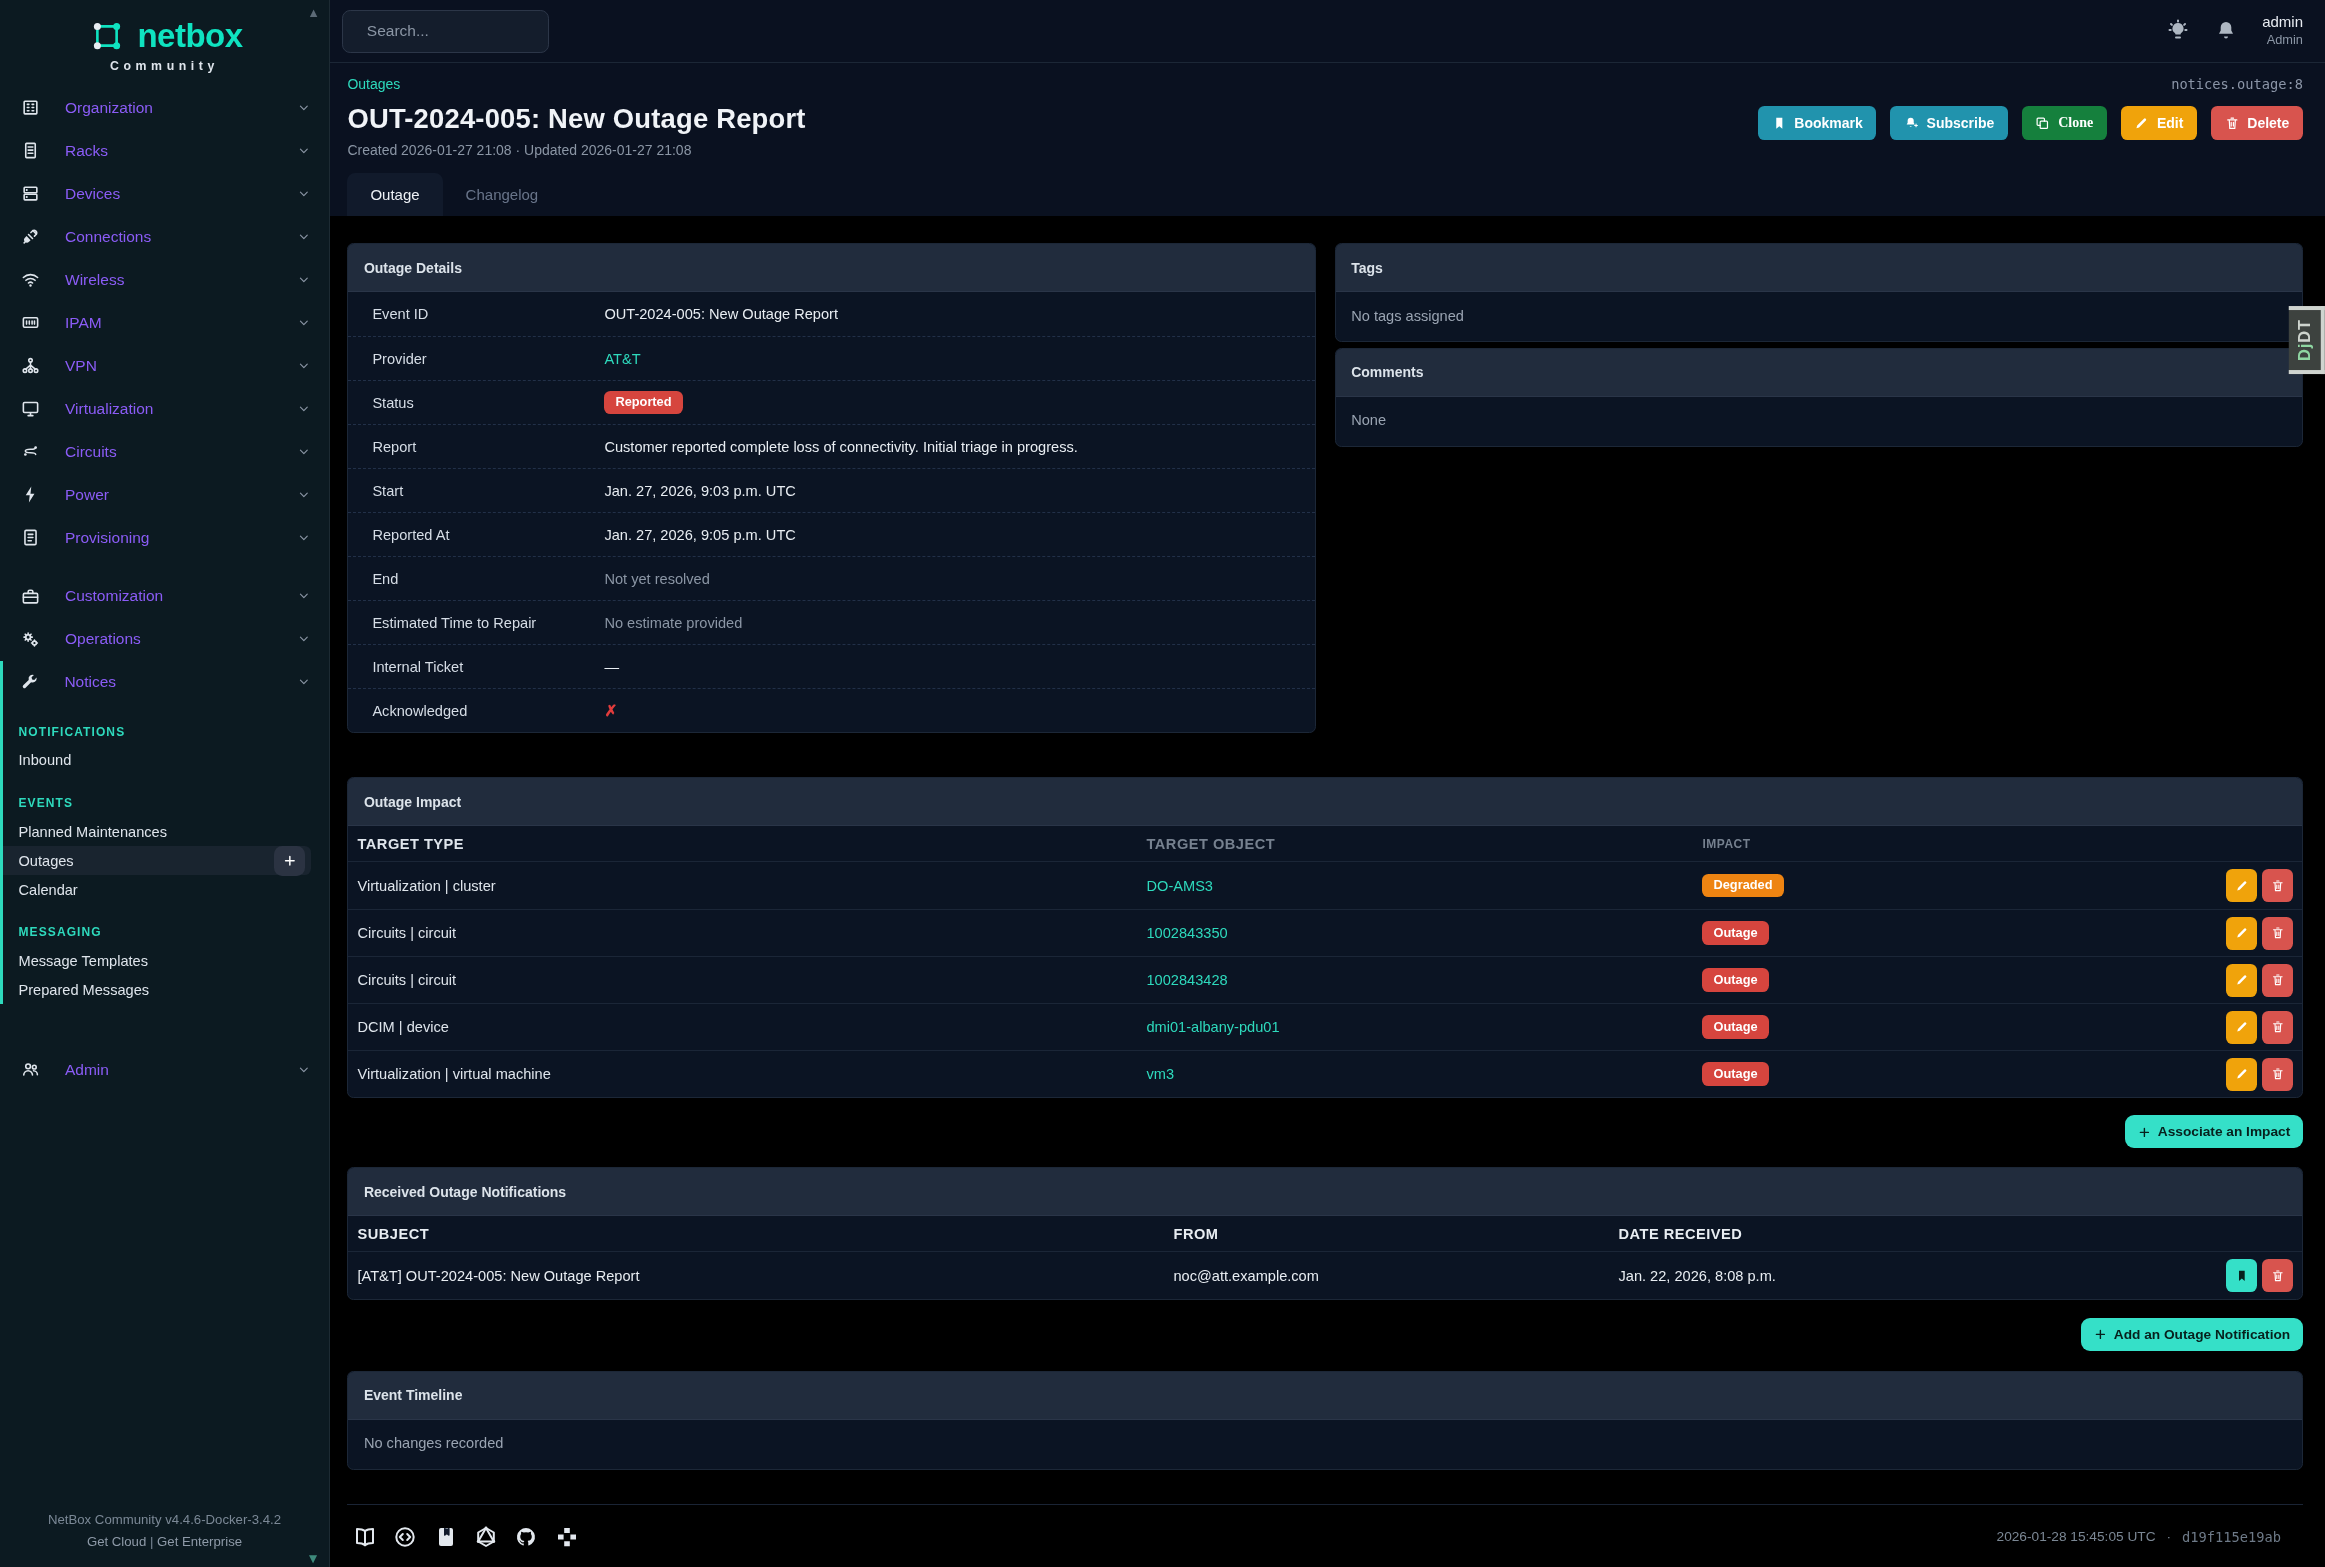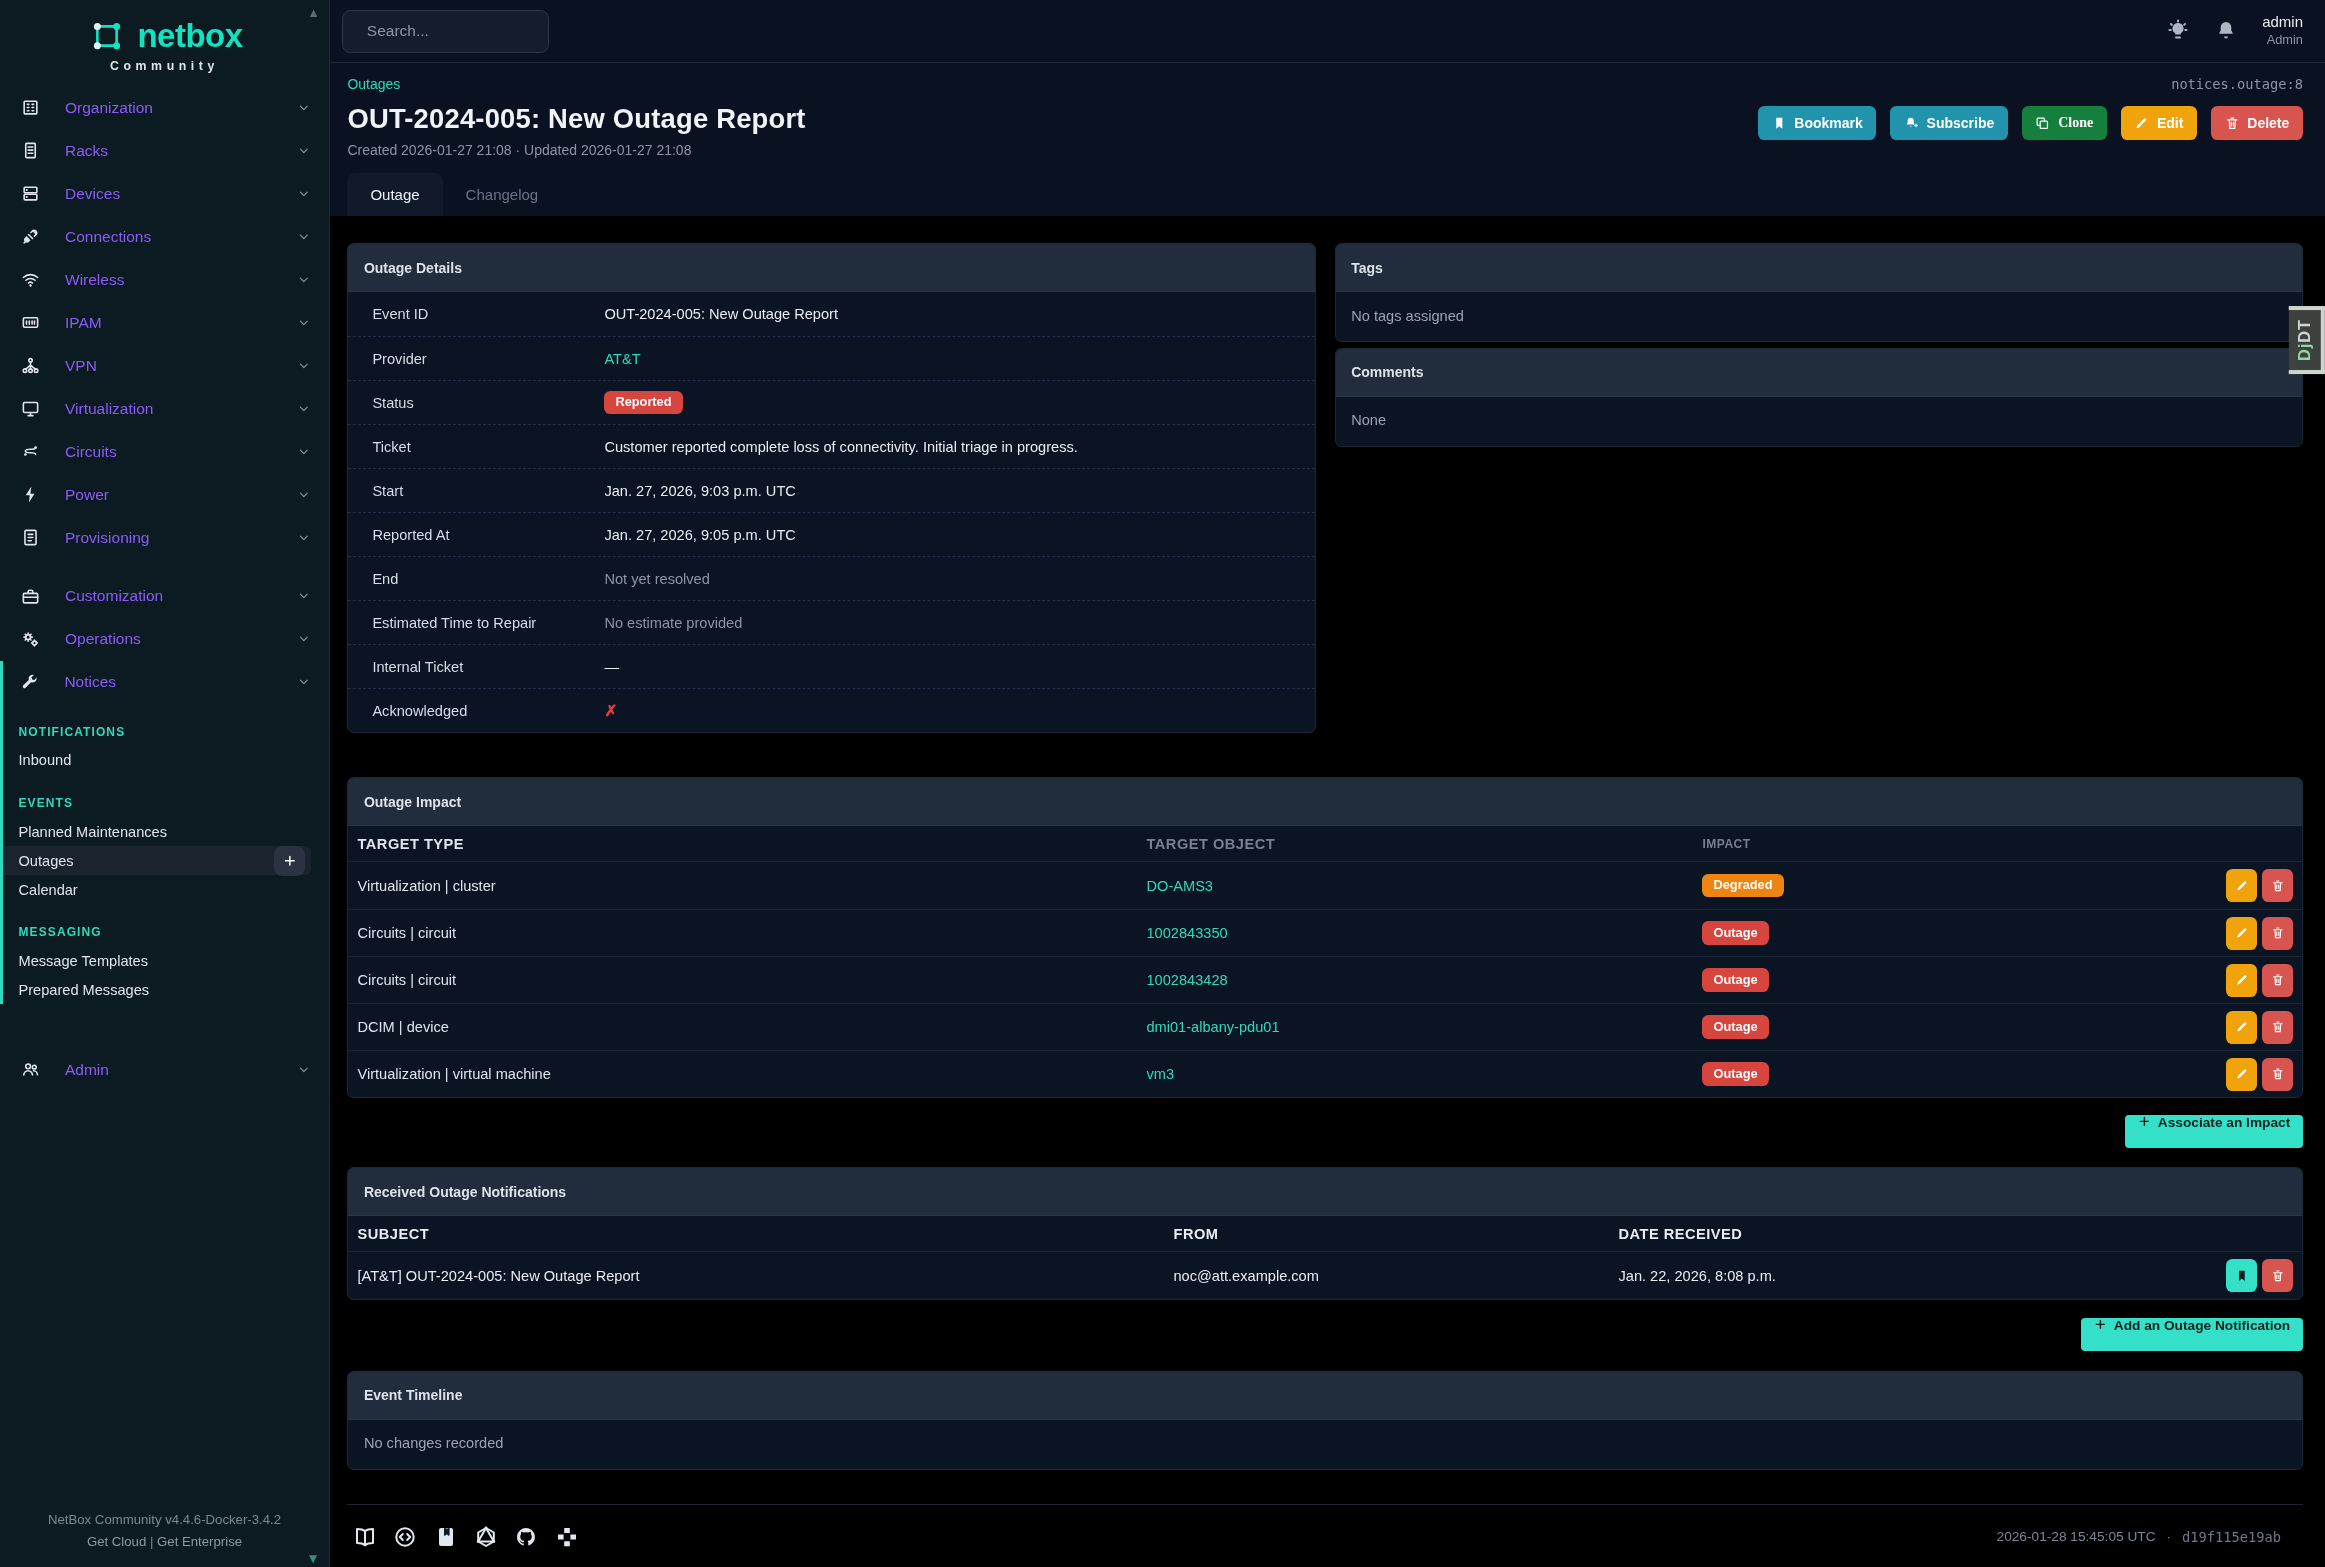--- a/index.html
+++ b/index.html
@@ -112,22 +112,22 @@
   .c-obj  { width:556px; flex:0 0 556px; font-size:14.6px; }
   .c-imp  { flex:1; }
   .c-act  { display:flex; gap:4.6px; }
   .sqbtn { width:31px; height:33px; border:none; border-radius:6.4px; display:flex; align-items:center;
     justify-content:center; color:#fff; cursor:pointer; }
   .sqbtn .icon { width:13.7px; height:13.7px; }
   .sq-amber { background:#f0a30b; } .sq-red { background:#d8544e; }
   .sq-teal { background:#35e0c8; color:#07211d; }
 
   .add-row { display:flex; justify-content:flex-end; margin-top:17.4px; }
-  .btn-teal { height:33px; padding:0 12.8px; border:none; border-radius:4px; background:#35e0c8;
-    color:#07211d; font-size:13.7px; font-weight:700; display:inline-flex; align-items:flex-start;
+  .btn-teal { height:33px; padding:0 12.8px; border:none; border-radius:9px; background:#35e0c8;
+    color:#07211d; font-size:13.7px; font-weight:700; display:inline-flex; align-items:center;
     gap:7.3px; cursor:pointer; font-family:"Liberation Sans", sans-serif; }
   .btn-teal .icon { width:12.8px; height:12.8px; }
 
   .mt-21 { margin-top:19px; } .mt-22 { margin-top:20px; }
   .n-subj { width:816px; flex:0 0 816px; font-size:14.6px; color:#e8edf2; }
   .n-from { width:445px; flex:0 0 445px; font-size:14.6px; color:#e8edf2; }
   .n-date { flex:1; font-size:14.6px; color:#e8edf2; }
 
   .main-footer { margin-top:auto; height:64px; border-top:0.9px solid #1a2435; display:flex;
     align-items:center; padding:0 22px 0 5.5px; }
@@ -537,21 +537,21 @@
           </div>
           <div class="drow">
             <div class="dlabel">Provider</div>
             <div class="dval"><a class="tlink">AT&amp;T</a></div>
           </div>
           <div class="drow">
             <div class="dlabel">Status</div>
             <div class="dval"><span class="badge badge-red">Reported</span></div>
           </div>
           <div class="drow">
-            <div class="dlabel">Ticket</div>
+            <div class="dlabel">Report</div>
             <div class="dval">Customer reported complete loss of connectivity. Initial triage in progress.</div>
           </div>
           <div class="drow">
             <div class="dlabel">Start</div>
             <div class="dval">Jan. 27, 2026, 9:03 p.m. UTC</div>
           </div>
           <div class="drow">
             <div class="dlabel">Reported At</div>
             <div class="dval">Jan. 27, 2026, 9:05 p.m. UTC</div>
           </div>

